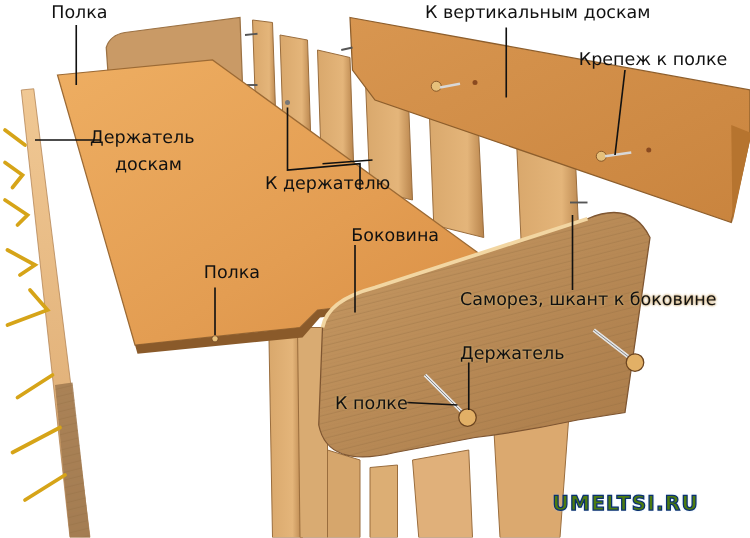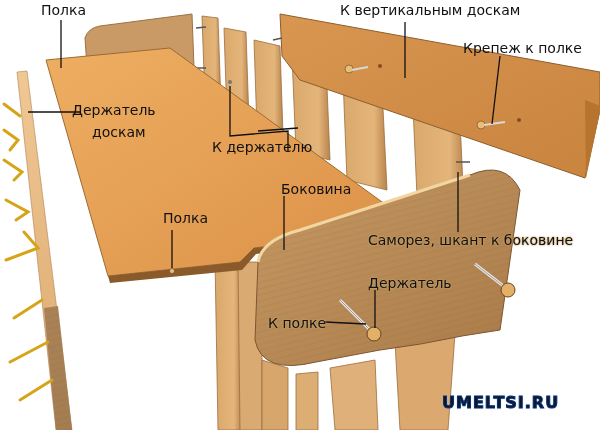--- a/index.html
+++ b/index.html
@@ -1,20 +1,20 @@
 <!DOCTYPE html>
 <html><head>
 <meta charset="utf-8">
 <style>
   html,body{margin:0;padding:0;background:#ffffff;}
   body{width:600px;height:430px;position:relative;overflow:hidden;font-family:"DejaVu Sans","Liberation Sans",sans-serif;}
   #stage{position:absolute;left:0;top:0;width:600px;height:430px;}
   .lbl{position:absolute;color:#111;font-size:14px;line-height:16px;white-space:nowrap;font-family:"DejaVu Sans","Liberation Sans",sans-serif;}
   .lbl.bold{font-weight:normal;text-shadow:0 0 2px #c8a46a,0 0 2px #c8a46a;}
-  .wm{position:absolute;left:442px;top:393px;font-family:"DejaVu Sans","Liberation Sans",sans-serif;font-weight:bold;font-size:16px;letter-spacing:1px;color:#0f172a;-webkit-text-stroke:1px #0b2f6e;text-shadow:0 0 2px #9fd0ff;}
+  .wm{position:absolute;left:442px;top:393px;font-family:"DejaVu Sans","Liberation Sans",sans-serif;font-weight:bold;font-size:16px;letter-spacing:1px;color:#4d7c0f;-webkit-text-stroke:1px #0b2f6e;text-shadow:0 0 2px #9fd0ff;}
 </style>
 </head>
 <body>
 
 <div id="stage">
   <svg width="600" height="430" viewBox="0 0 600 430" xmlns="http://www.w3.org/2000/svg">
     <defs>
       <linearGradient id="gShelf" x1="0" y1="0" x2="1" y2="1">
         <stop offset="0" stop-color="#eeae62"></stop>
         <stop offset="0.6" stop-color="#e39d52"></stop>

